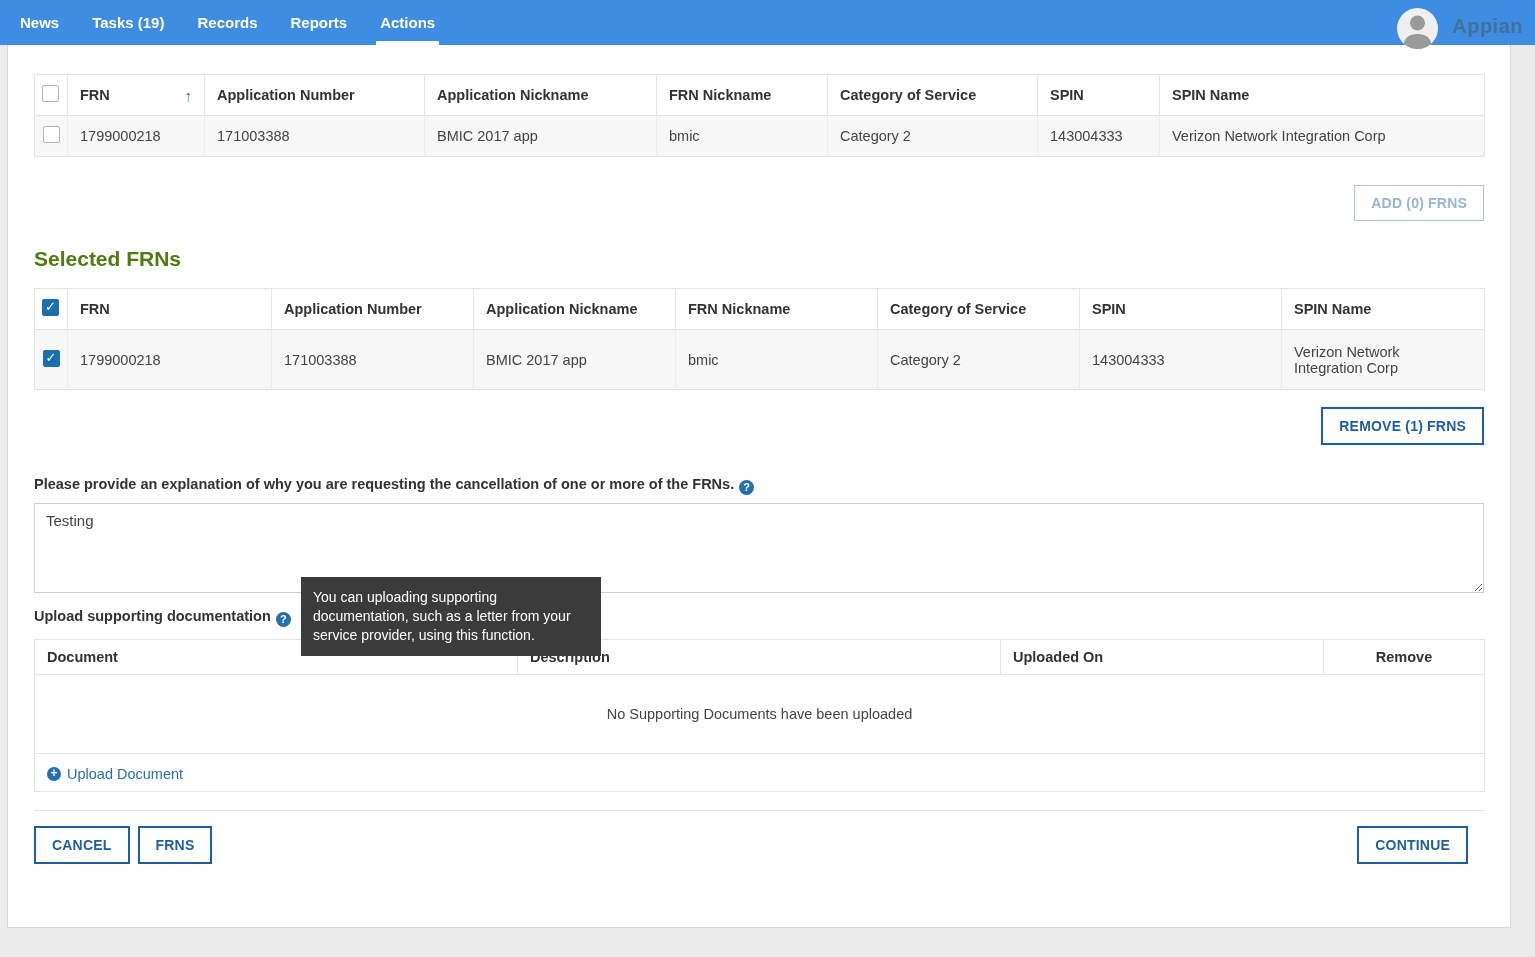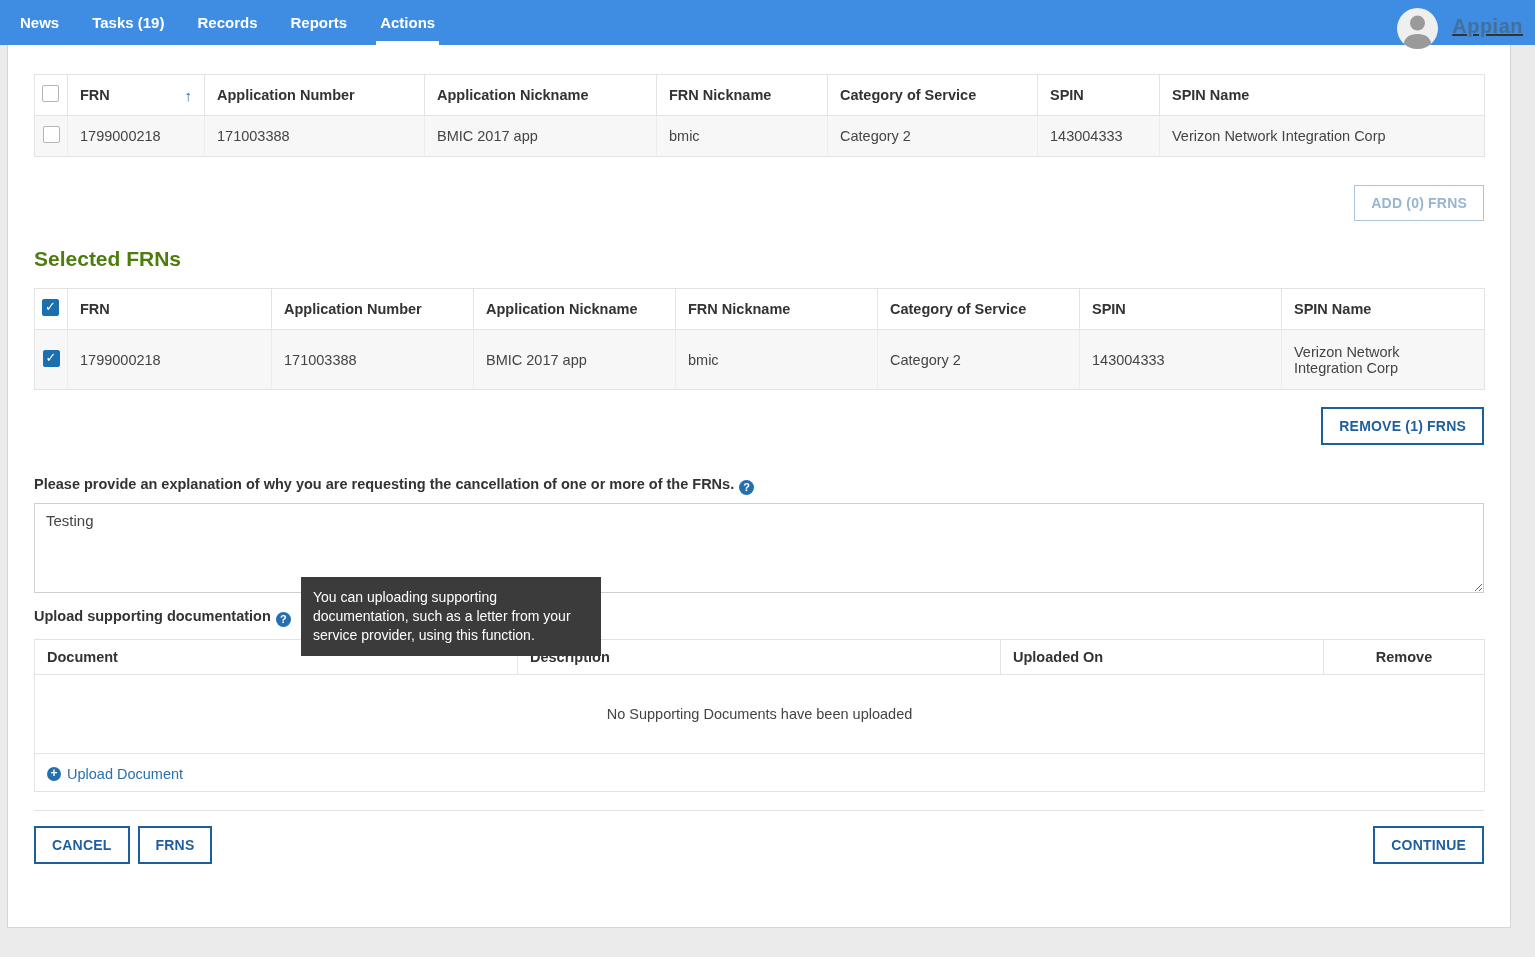--- a/index.html
+++ b/index.html
@@ -20,21 +20,21 @@
   }
   .nav-item {
     color: #fff; font-weight: 700; font-size: 15px;
     display: flex; align-items: center;
     margin-right: 33px; position: relative; cursor: pointer;
   }
   .nav-item.active::after {
     content: ""; position: absolute; left: -4px; right: -4px; bottom: 0;
     height: 4px; background: #fff;
   }
-  .nav-right { position: absolute; right: 12px; top: 0; height: 53px; display: flex; align-items: center; text-decoration: underline; }
+  .nav-right { position: absolute; right: 12px; top: 0; height: 53px; display: flex; align-items: center; }
   .avatar {
     width: 41px; height: 41px; border-radius: 50%;
     background: #efefef; overflow: hidden; margin-right: 14px; margin-top: 3px;
     display: flex; align-items: flex-end; justify-content: center;
   }
   .brand { font-size: 20px; font-weight: 700; color: rgba(70,75,72,0.45); letter-spacing: .5px; }
   
   .card {
     margin-left: 7px; width: 1504px; min-height: 883px;
     background: #fff; border: 1px solid #d6d6d6; border-top: none;
@@ -109,21 +109,21 @@
   .upload-link { color: #2a70ab; font-size: 14.5px; cursor: pointer; display: inline-flex; align-items: center; text-decoration: none; }
   .plus-icon {
     width: 14px; height: 14px; border-radius: 50%; background: #2470ae; color: #fff;
     display: inline-block; text-align: center; line-height: 13px; font-size: 12px; font-weight: 700;
     margin-right: 6px;
   }
   .divider { border: none; border-top: 1px solid #e3e3e3; margin: 18px 0 0 0; }
   .footer-row { display: flex; align-items: center; margin-top: 15px; }
   .footer-row .spacer { flex: 1; }
   .footer-row .btn { margin-right: 8px; }
-  .footer-row .btn:last-child { margin-right: 0; } .mt28 { margin-top: 28px; } .mt26 { margin-top: 26px; }
+  .footer-row .btn:last-child { margin-right: 16px; } .mt28 { margin-top: 28px; } .mt26 { margin-top: 26px; }
   .mt17 { margin-top: 17px; } .mt30 { margin-top: 30px; } .mt8 { margin-top: 8px; }
   .mt14 { margin-top: 14px; } .mt12 { margin-top: 12px; }
 </style>
 </head>
 <body>
 
 <div class="navbar">
   <div class="nav-item">News</div>
   <div class="nav-item">Tasks (19)</div>
   <div class="nav-item">Records</div>

